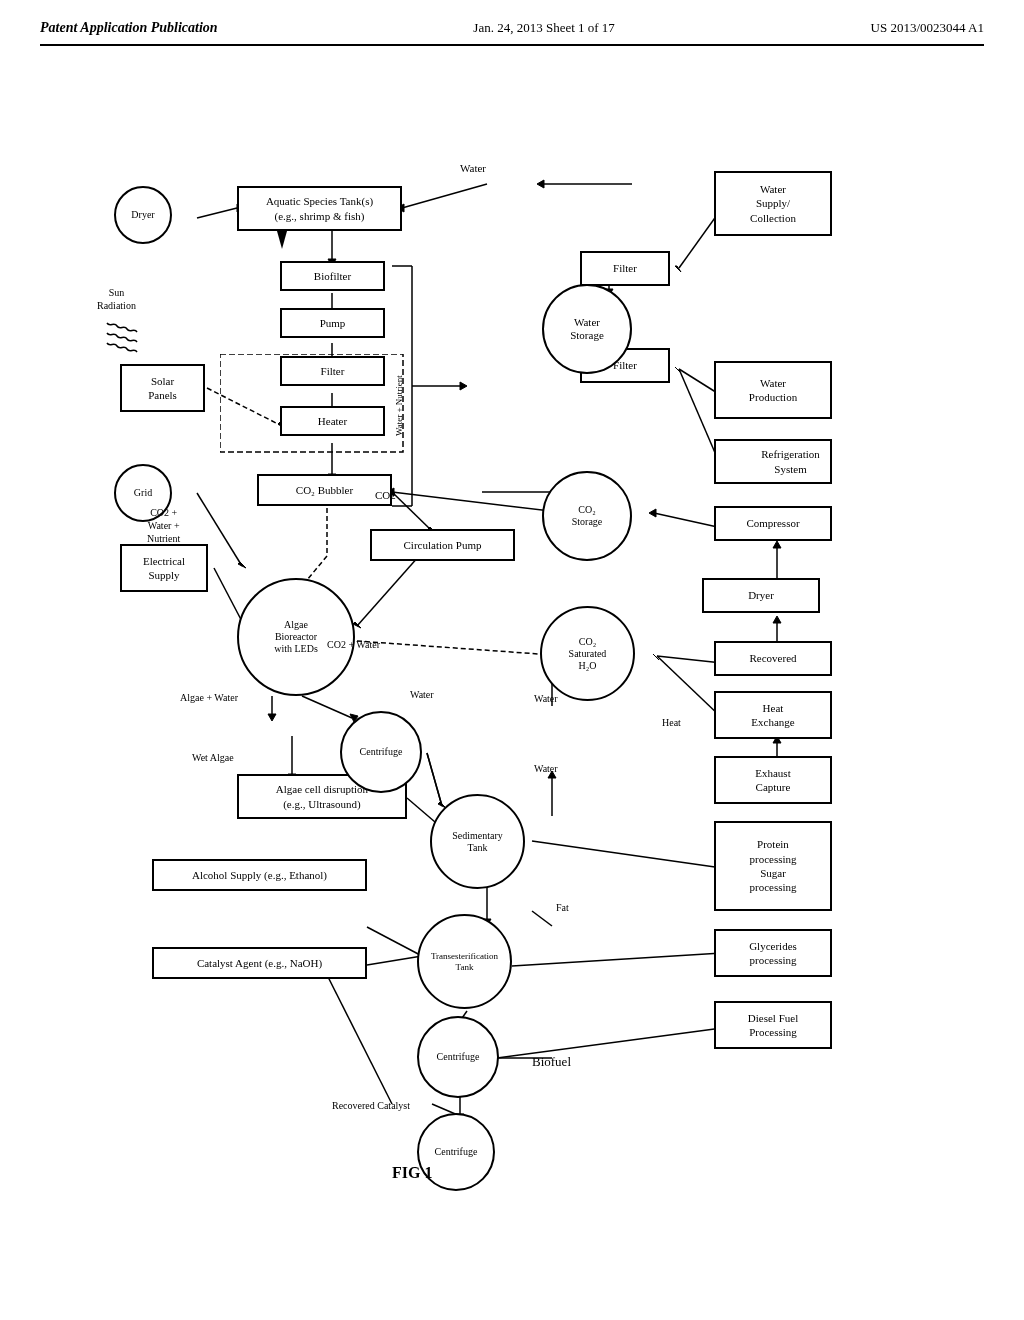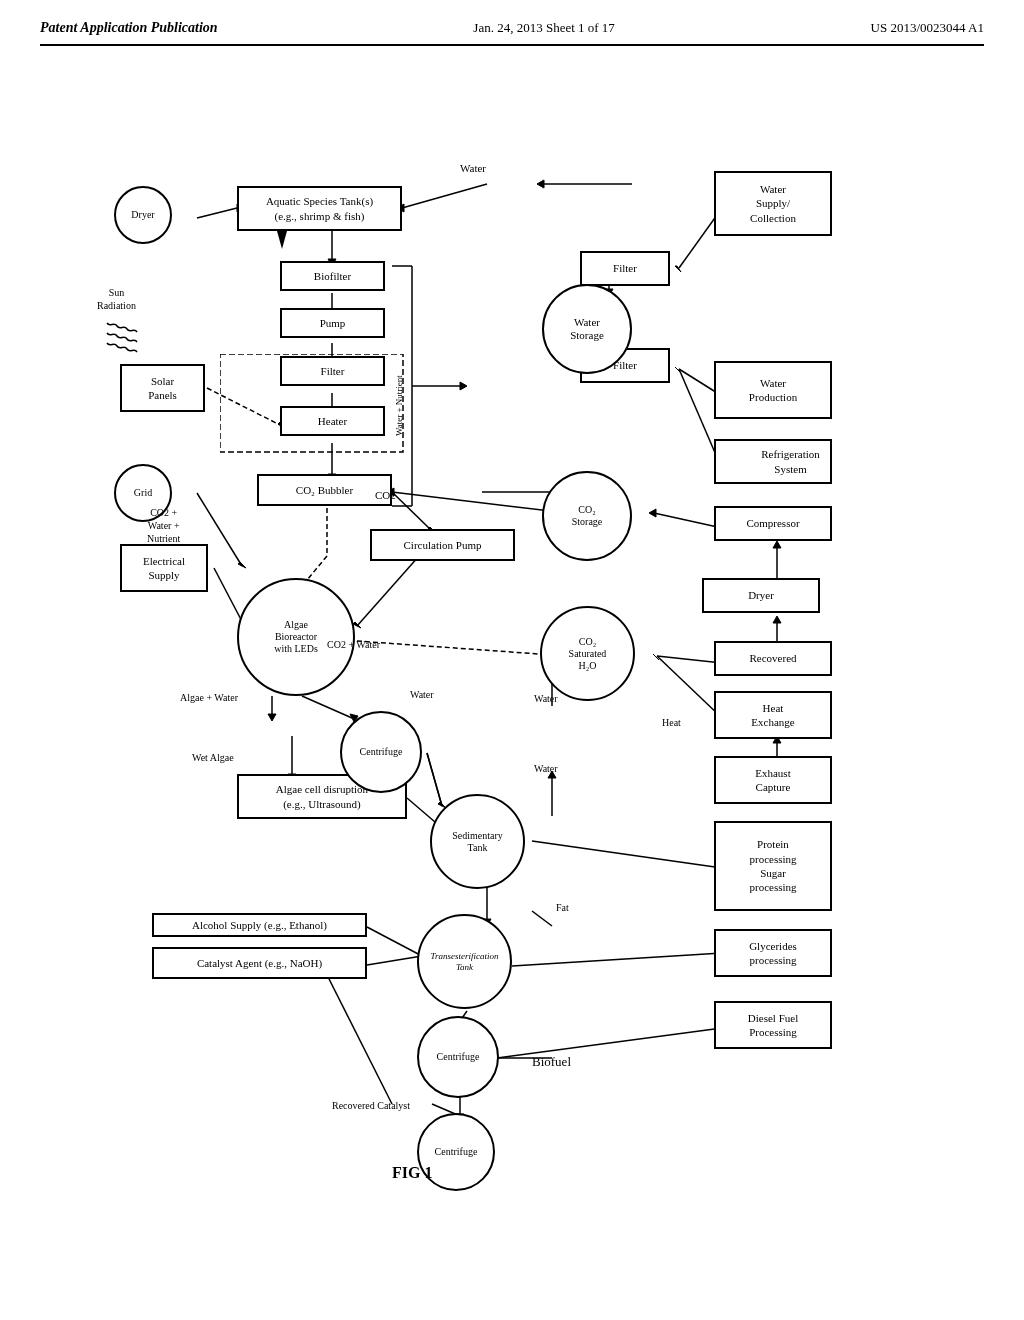--- a/index.html
+++ b/index.html
@@ -275,39 +275,39 @@
     <div class="box" style="left:672px;top:305px;width:118px;height:58px;">Water<br>Production</div>
     <div class="box" style="left:672px;top:383px;width:118px;height:45px;padding-left:40px;">Refrigeration<br>System</div>
     <div class="box" style="left:672px;top:450px;width:118px;height:35px;">Compressor</div>
     <div class="box" style="left:660px;top:522px;width:118px;height:35px;">Dryer</div>
     <div class="box" style="left:672px;top:585px;width:118px;height:35px;">Recovered</div>
     <div class="box" style="left:672px;top:635px;width:118px;height:48px;">Heat<br>Exchange</div>
     <div class="box" style="left:672px;top:700px;width:118px;height:48px;">Exhaust<br>Capture</div>
 
     <div class="box" style="left:195px;top:718px;width:170px;height:45px;">Algae cell disruption<br>(e.g., Ultrasound)</div>
 
-    <div class="box" style="left:110px;top:857px;width:215px;height:24px;">Alcohol Supply (e.g., Ethanol)</div>
+    <div class="box" style="left:110px;top:803px;width:215px;height:32px;">Alcohol Supply (e.g., Ethanol)</div>
     <div class="box" style="left:110px;top:891px;width:215px;height:32px;">Catalyst Agent (e.g., NaOH)</div>
 
     <div class="box" style="left:78px;top:308px;width:85px;height:48px;">Solar<br>Panels</div>
     <div class="box" style="left:78px;top:488px;width:88px;height:48px;">Electrical<br>Supply</div>
 
     <div class="box" style="left:672px;top:765px;width:118px;height:90px;">Protein<br>processing<br>Sugar<br>processing</div>
     <div class="box" style="left:672px;top:873px;width:118px;height:48px;">Glycerides<br>processing</div>
     <div class="box" style="left:672px;top:945px;width:118px;height:48px;">Diesel Fuel<br>Processing</div>
 
     <div class="circle" style="left:72px;top:130px;width:58px;height:58px;">Dryer</div>
     <div class="circle" style="left:72px;top:408px;width:58px;height:58px;">Grid</div>
     <div class="circle" style="left:500px;top:228px;width:90px;height:90px;font-size:11px;">Water<br>Storage</div>
     <div class="circle" style="left:500px;top:415px;width:90px;height:90px;font-size:10px;">CO₂<br>Storage</div>
     <div class="circle" style="left:498px;top:550px;width:95px;height:95px;font-size:10px;">CO₂<br>Saturated<br>H₂O</div>
     <div class="circle" style="left:195px;top:522px;width:118px;height:118px;font-size:10px;">Algae<br>Bioreactor<br>with LEDs</div>
     <div class="circle" style="left:298px;top:655px;width:82px;height:82px;font-size:10px;">Centrifuge</div>
     <div class="circle" style="left:388px;top:738px;width:95px;height:95px;font-size:10px;">Sedimentary<br>Tank</div>
-    <div class="circle" style="left:375px;top:858px;width:95px;height:95px;font-size:9px;font-style:italic;">Transesterification<br>Tank</div>
+    <div class="circle" style="left:375px;top:858px;width:95px;height:95px;font-size:9px;">Transesterification<br>Tank</div>
     <div class="circle" style="left:375px;top:960px;width:82px;height:82px;font-size:10px;">Centrifuge</div>
     <div class="circle" style="left:375px;top:1057px;width:78px;height:78px;font-size:10px;">Centrifuge</div>
 
     <div class="label" style="left:418px;top:105px;">Water</div>
     <div class="label" style="left:55px;top:230px;font-size:10px;">Sun<br>Radiation</div>
 
     <svg style="position:absolute;left:60px;top:262px;width:40px;height:40px;">
       <path d="M5,5 C8,10 12,3 15,8 C18,13 22,6 25,11 C28,16 32,9 35,14" stroke="#000" stroke-width="1.5" fill="none"></path>
       <path d="M5,15 C8,20 12,13 15,18 C18,23 22,16 25,21 C28,26 32,19 35,24" stroke="#000" stroke-width="1.5" fill="none"></path>
       <path d="M5,25 C8,30 12,23 15,28 C18,33 22,26 25,31 C28,36 32,29 35,34" stroke="#000" stroke-width="1.5" fill="none"></path>

